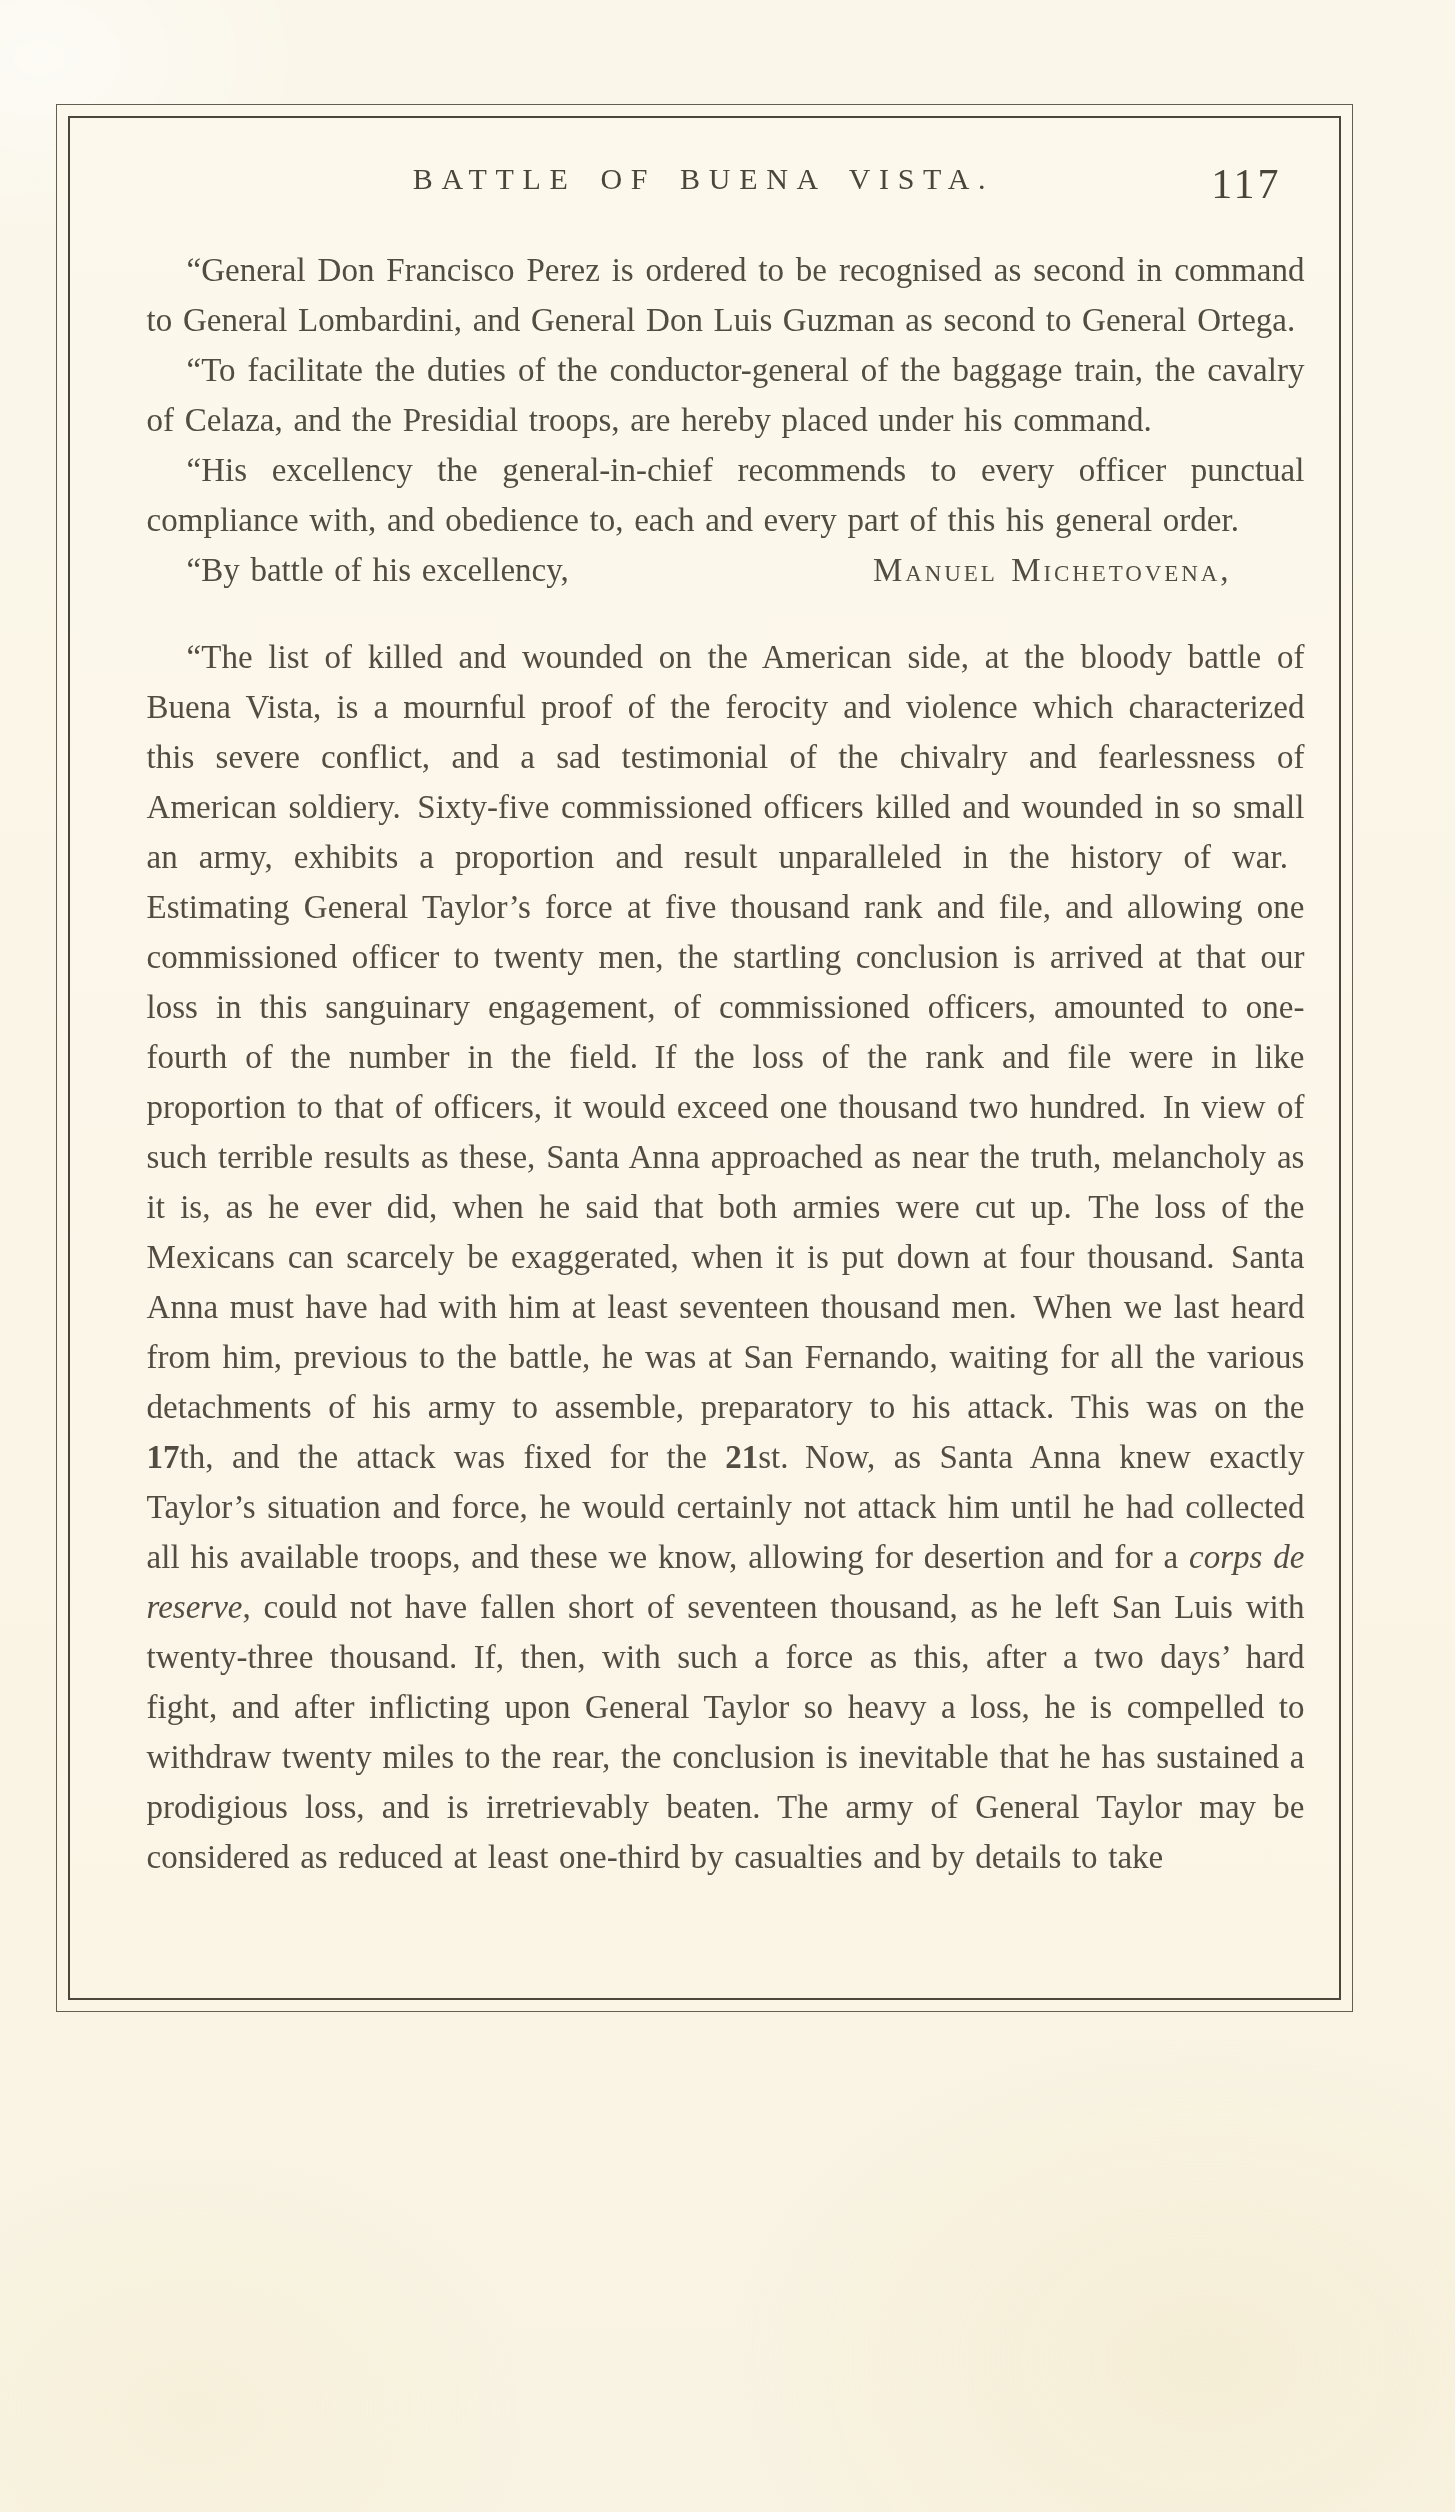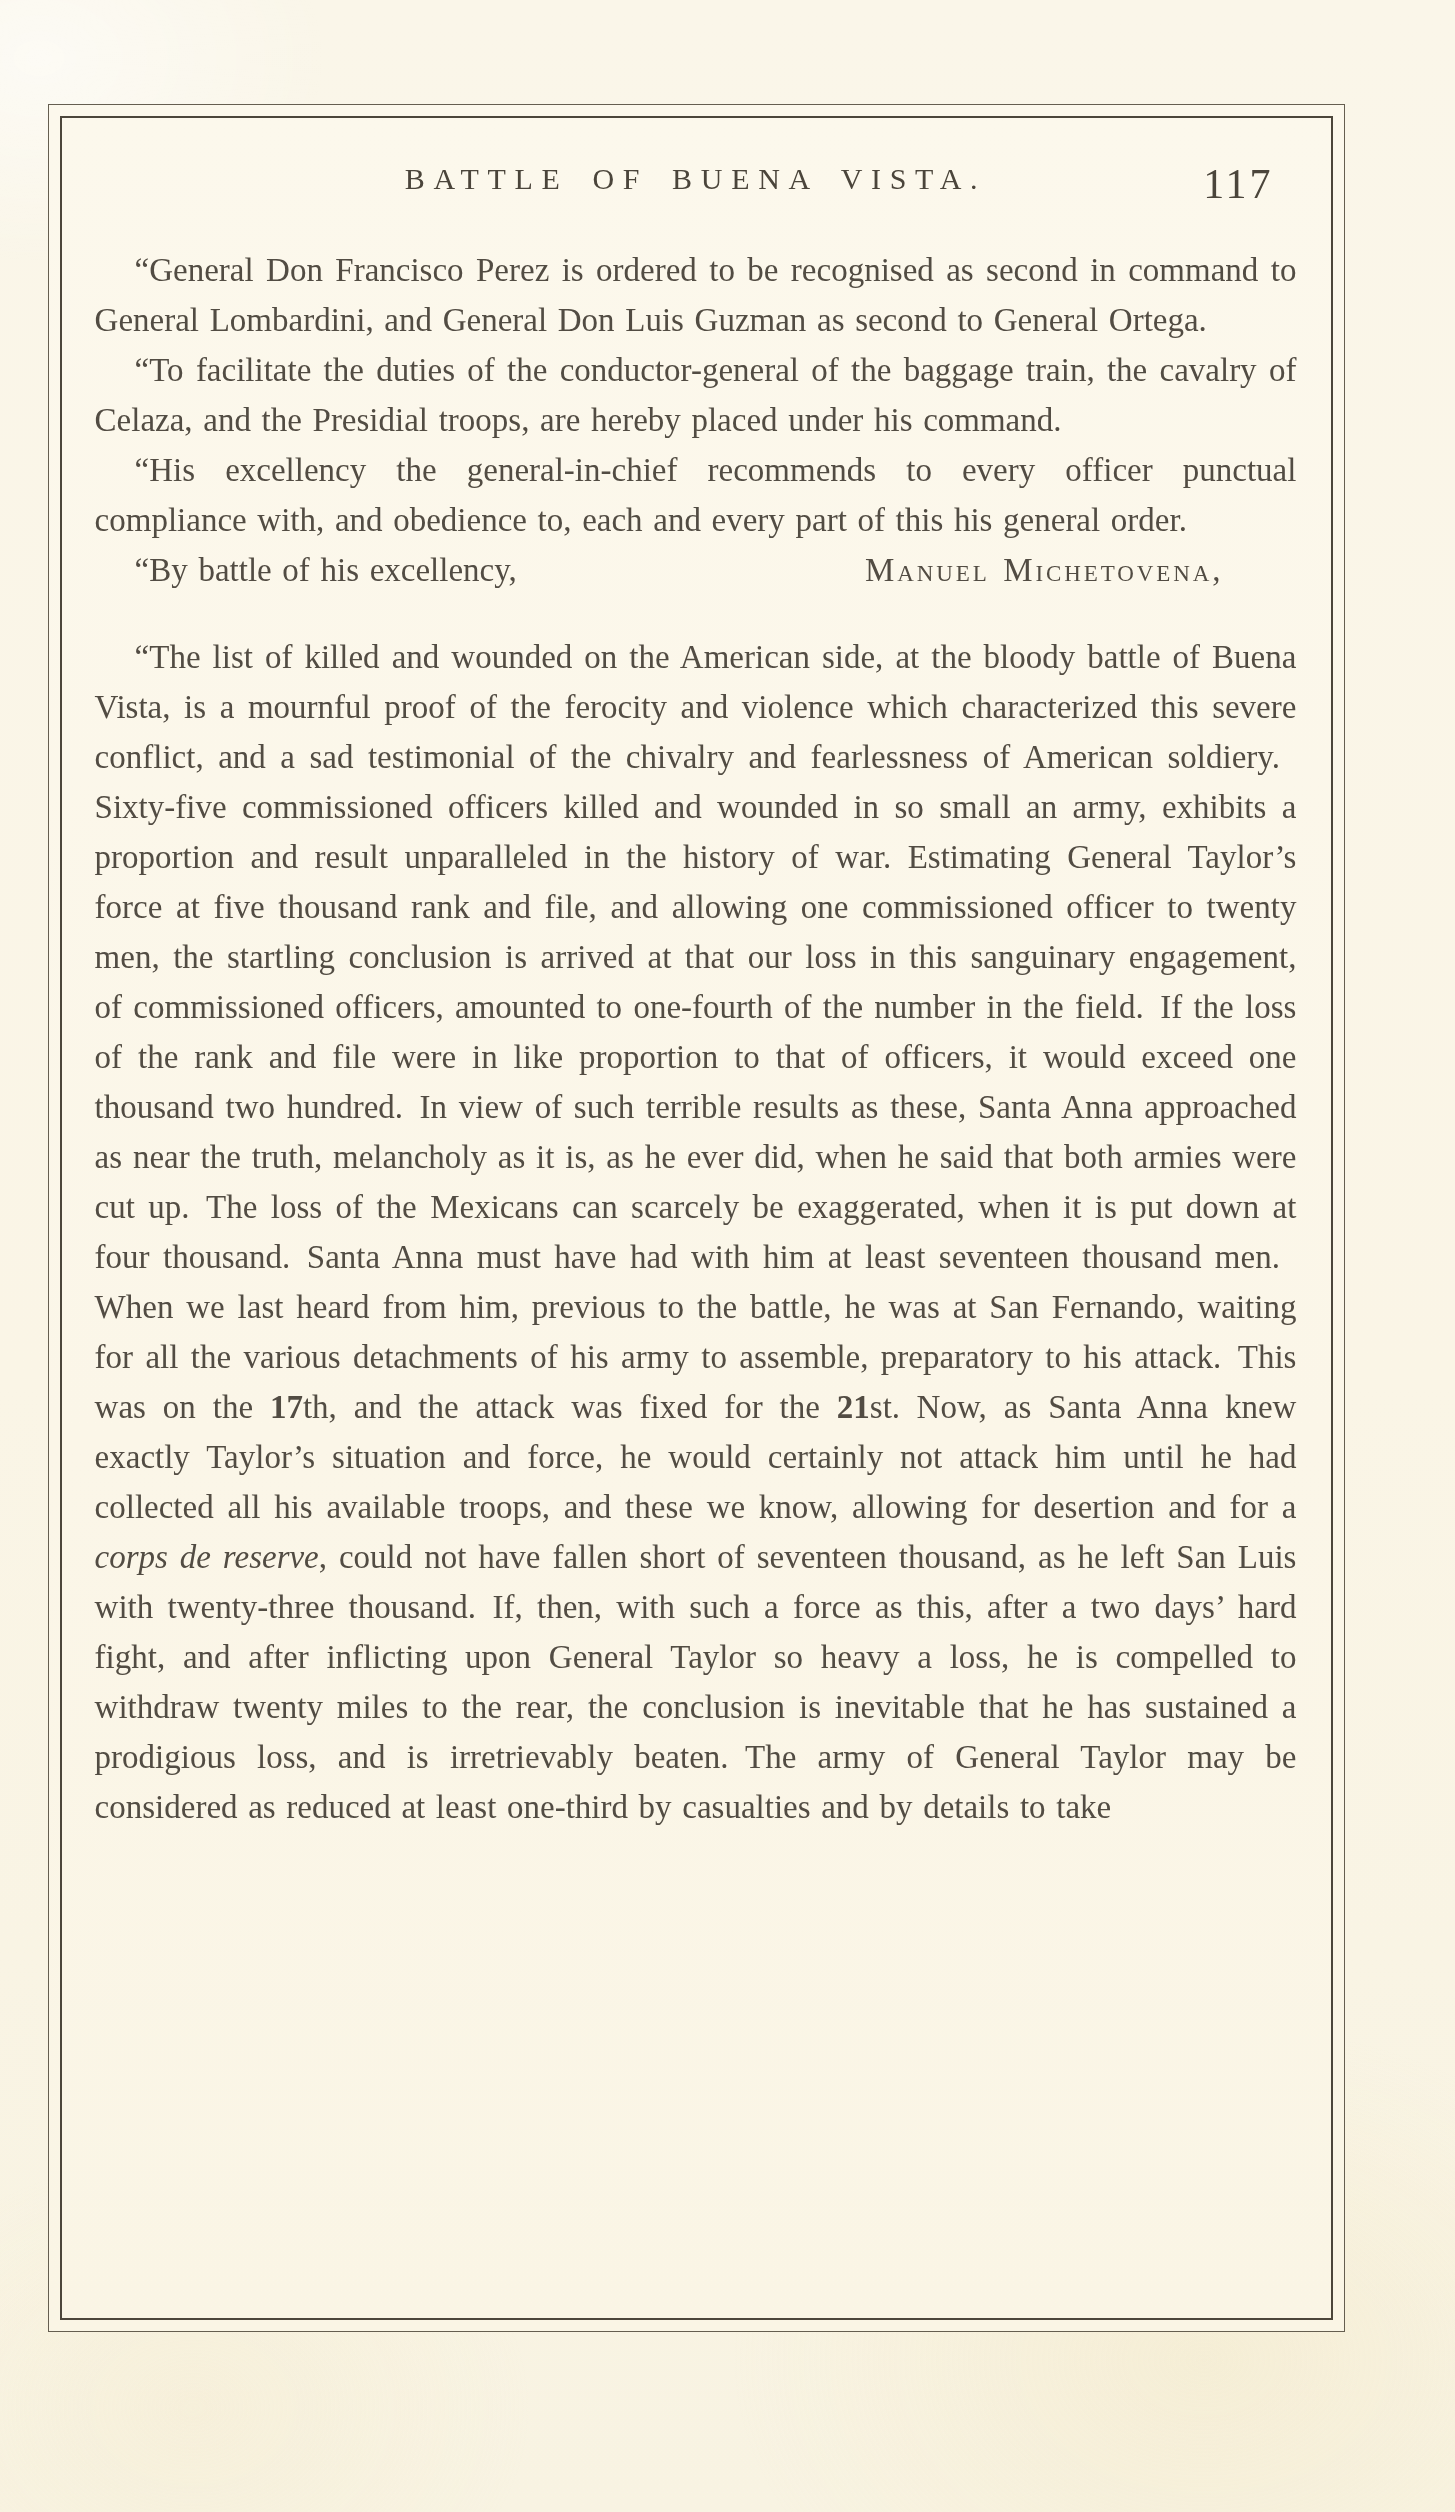--- a/index.html
+++ b/index.html
@@ -14,24 +14,24 @@
     background:
       radial-gradient(ellipse 405px 289px at 39px 58px, rgba(255,255,255,0.55), rgba(255,255,255,0) 70%),
       radial-gradient(ellipse 674px 482px at 1204px 2360px, rgba(240,228,190,0.35), rgba(240,228,190,0) 70%),
       radial-gradient(ellipse 482px 366px at 193px 2408px, rgba(242,232,200,0.30), rgba(242,232,200,0) 70%),
       linear-gradient(180deg, #faf6e9 0%, #faf5e6 55%, #f8f3e2 100%);
     color: #4e4840;
     overflow: hidden;
   }
   .frame-outer {
     position: absolute;
-    left: 48px;
+    left: 56px;
     top: 104px;
     width: 1297px;
-    height: 2228px;
+    height: 1908px;
     box-sizing: border-box;
     border: 1.9px solid #655e50;
     background: linear-gradient(180deg, #fcf8ec 0%, #fbf6e8 60%, #faf5e5 100%);
   }
   .frame-inner {
     position: absolute;
     left: 10.6px;
     top: 10.6px;
     right: 10.6px;
     bottom: 10.6px;
@@ -64,20 +64,21 @@
     letter-spacing: 2.9px;
     color: #4b453b;
   }
   .body-text {
     margin-top: 23px;
     font-size: 33px;
     line-height: 50px;
     text-align: justify;
     word-spacing: 2.4px;
     color: #524c43;
+    margin-left: 44px;
   }
   .body-text p {
     margin: 0;
     text-indent: 40px;
   }
   .seg-italic { font-style: italic; }
   .seg-bold   { font-weight: bold; }
   .sig-line1 {
     display: flex;
     align-items: baseline;

